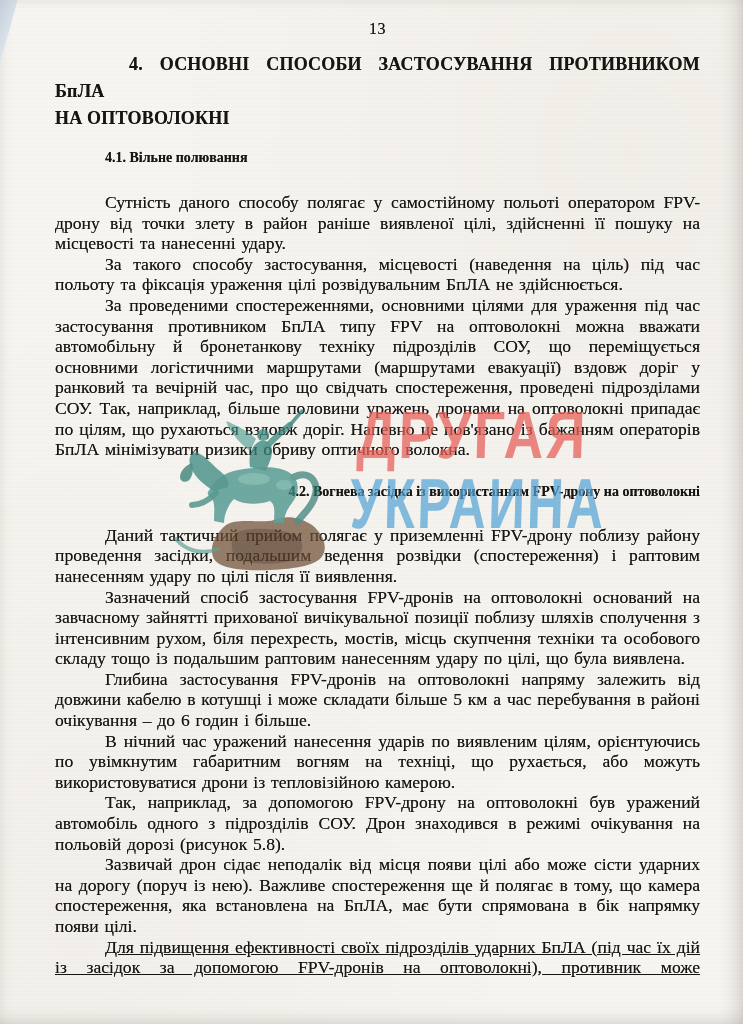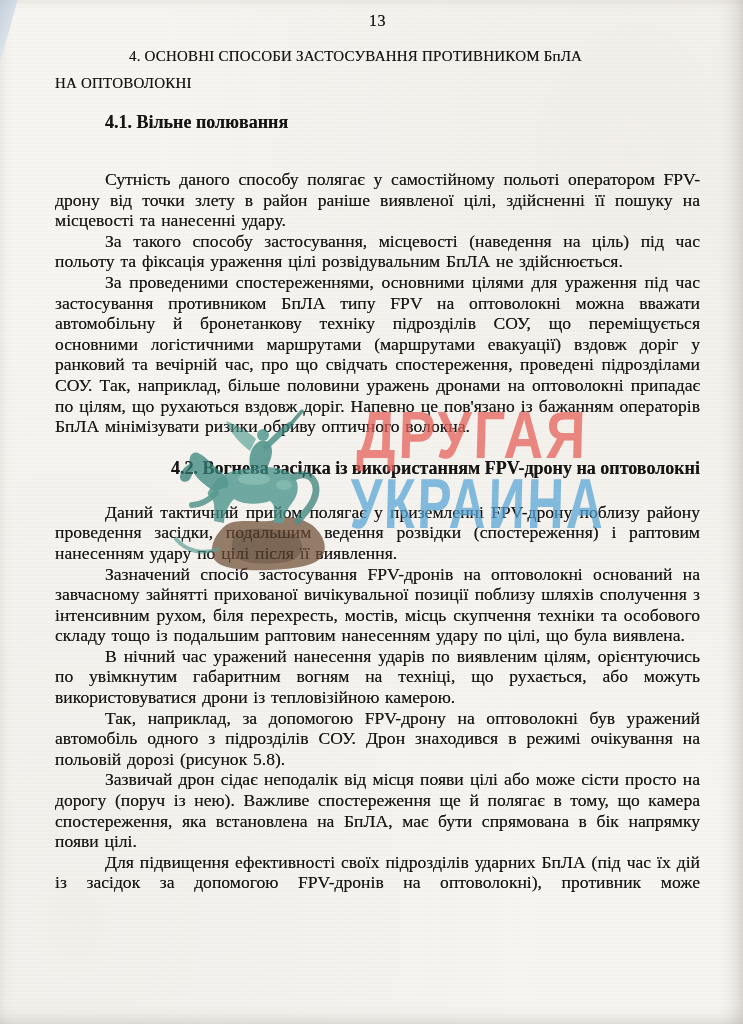--- a/index.html
+++ b/index.html
@@ -23,48 +23,48 @@
       radial-gradient(ellipse at 85% 15%, rgba(190,182,168,0.10), transparent 55%),
       radial-gradient(ellipse at 10% 90%, rgba(180,174,162,0.08), transparent 50%);
   }
   .corner-curl {
     position:absolute; left:-2px; top:-3px; width:34px; height:74px;
     background:linear-gradient(115deg, #b9c6d4 0%, #d6dfe8 40%, #eef1f4 60%, rgba(247,245,241,0) 62%);
     clip-path:polygon(0 0, 60% 0, 0 100%);
     opacity:.85; pointer-events:none;
   }
   .content {
-    position:absolute; left:55px; right:43px; top:12px;
+    position:absolute; left:55px; right:43px; top:20px;
     text-shadow:0 0 .55px rgba(25,22,20,0.65);
   }
   .pagenum {
     text-align:center; font-size:16px; line-height:18px;
     letter-spacing:.5px;
   }
   .h1 {
     margin:13px 0 0 0;
-    font-size:15px; font-weight:normal; line-height:27px;
+    font-size:18px; font-weight:bold; line-height:27px;
     text-indent:74px; text-align:justify;
     white-space:pre-line;
     letter-spacing:.2px;
   }
   .h2 {
     margin:15px 0 0 0;
-    font-size:18px; font-weight:bold; line-height:21px;
+    font-size:14px; font-weight:bold; line-height:21px;
     text-indent:50px;
   }
   .h2.second { margin-top:21px; margin-bottom:23px;text-align:right; }
   .body-text p {
     margin:0;
     font-size:17.6px; line-height:20.6px;
     text-align:justify; text-indent:50px;
     word-spacing:1.4px;
   }
-  .body-text p.first { margin-top:36px; }
-  .body-text p.cont { text-align-last:justify; }
+  .body-text p.first { margin-top:24px; }
+  .body-text p.cont { text-align-last:justify;text-decoration:underline; }
   
   .watermark { position:absolute; inset:0; pointer-events:none; }
   .statue { position:absolute; left:166px; top:393px; width:166px; height:180px; opacity:.82; }
   .wm-text {
     position:absolute;
     font-family:"Liberation Sans", sans-serif;
     font-weight:bold; line-height:1; white-space:nowrap;
     transform-origin:left top;
   }
   .wm-red  {
@@ -97,23 +97,24 @@
       <p class="first">Сутність даного способу полягає у самостійному польоті оператором FPV-дрону від точки злету в район раніше виявленої цілі, здійсненні її пошуку на місцевості та нанесенні удару.</p>
       <p>За такого способу застосування, місцевості (наведення на ціль) під час польоту та фіксація ураження цілі розвідувальним БпЛА не здійснюється.</p>
       <p>За проведеними спостереженнями, основними цілями для ураження під час застосування противником БпЛА типу FPV на оптоволокні можна вважати автомобільну й бронетанкову техніку підрозділів СОУ, що переміщується основними логістичними маршрутами (маршрутами евакуації) вздовж доріг у ранковий та вечірній час, про що свідчать спостереження, проведені підрозділами СОУ. Так, наприклад, більше половини уражень дронами на оптоволокні припадає по цілям, що рухаються вздовж доріг. Напевно це пов'язано із бажанням операторів БпЛА мінімізувати ризики обриву оптичного волокна.</p>
     </div>
 
     <div class="h2 second">4.2. Вогнева засідка із використанням FPV-дрону на оптоволокні</div>
 
     <div class="body-text">
       <p>Даний тактичний прийом полягає у приземленні FPV-дрону поблизу району проведення засідки, подальшим ведення розвідки (спостереження) і раптовим нанесенням удару по цілі після її виявлення.</p>
       <p>Зазначений спосіб застосування FPV-дронів на оптоволокні оснований на завчасному зайнятті прихованої вичікувальної позиції поблизу шляхів сполучення з інтенсивним рухом, біля перехресть, мостів, місць скупчення техніки та особового складу тощо із подальшим раптовим нанесенням удару по цілі, що була виявлена.</p>
+      <p>Глибина застосування FPV-дронів на оптоволокні напряму залежить від довжини кабелю в котушці і може складати більше 5 км а час перебування в районі очікування – до 6 годин і більше.</p>
       <p>В нічний час уражений нанесення ударів по виявленим цілям, орієнтуючись по увімкнутим габаритним вогням на техніці, що рухається, або можуть використовуватися дрони із тепловізійною камерою.</p>
       <p>Так, наприклад, за допомогою FPV-дрону на оптоволокні був уражений автомобіль одного з підрозділів СОУ. Дрон знаходився в режимі очікування на польовій дорозі (рисунок 5.8).</p>
-      <p>Зазвичай дрон сідає неподалік від місця появи цілі або може сісти просто на дорогу (поруч із нею). Важливе спостереження ще й полягає в тому, що камера спостереження, яка встановлена на БпЛА, має бути спрямована в бік напрямку появи цілі.</p>
+      <p>Зазвичай дрон сідає неподалік від місця появи цілі або може сісти ударних на дорогу (поруч із нею). Важливе спостереження ще й полягає в тому, що камера спостереження, яка встановлена на БпЛА, має бути спрямована в бік напрямку появи цілі.</p>
       <p class="cont">Для підвищення ефективності своїх підрозділів ударних БпЛА (під час їх дій із засідок за допомогою FPV-дронів на оптоволокні), противник може</p>
     </div>
   </div>
 
   <div class="watermark">
     <svg class="statue" viewBox="0 0 166 180" xmlns="http://www.w3.org/2000/svg">
 
       <path d="M60,132 C50,140 42,154 48,166 C54,176 78,178 104,177 C130,176 152,172 157,162
                C162,152 156,140 146,132 C134,124 120,122 108,127 C96,131 72,124 60,132 Z" fill="#6e4f36" fill-opacity="0.88"></path>
       <path d="M70,140 C64,148 64,160 72,166 C84,172 110,172 124,168 C136,164 140,152 132,144

